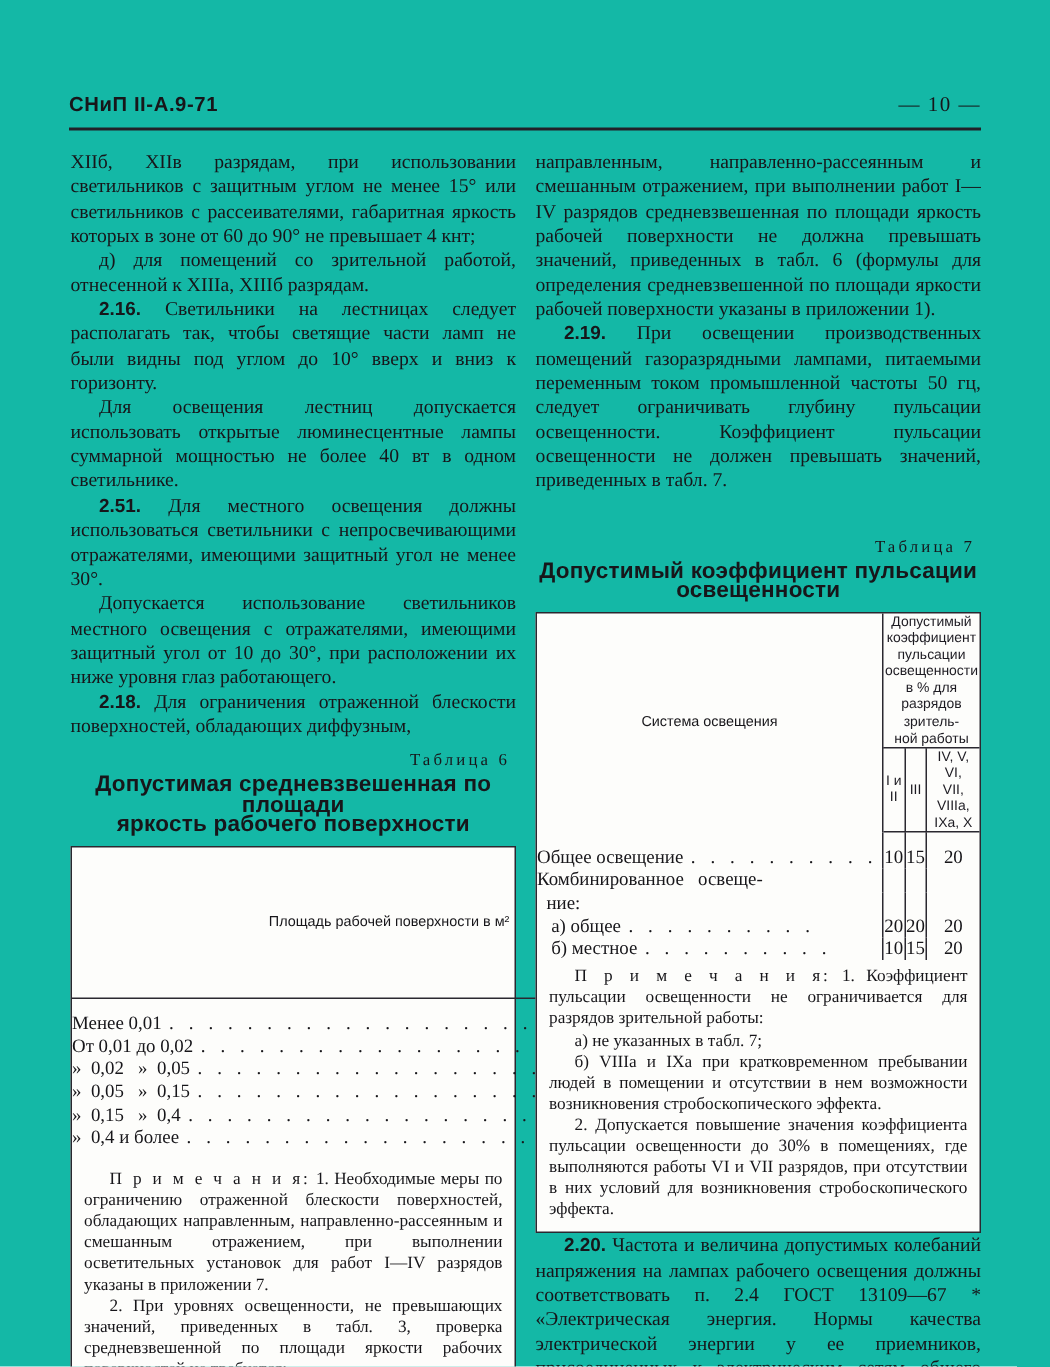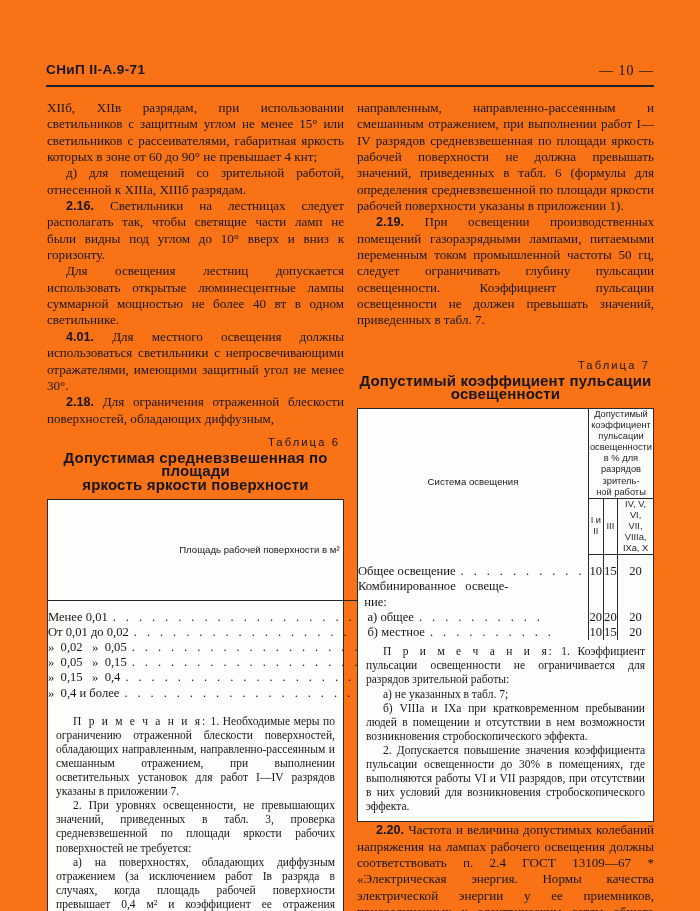--- a/index.html
+++ b/index.html
@@ -12,21 +12,21 @@
     height: 911px;
     position: relative;
     font-family: "Liberation Serif", "DejaVu Serif", serif;
     color: #17161a;
     overflow: hidden;
   }
   .page {
     position: absolute;
     left: 0; top: 0;
     width: 700px; height: 911px;
-    background: #f97316;
+    background: #14b8a6;
   }
 
   
   .runhead {
     position: absolute;
     left: 46px; top: 62px;
     width: 608px;
     height: 26px;
   }
   .runhead-code {
@@ -72,21 +72,21 @@
     hyphens: manual;
   }
   p.para.ind   { text-indent: 19px; }
   p.para.noind { text-indent: 0; }
   .num { font-family: Liberation Sans, sans-serif; font-weight: bold; font-size: 12.6px; }
 
   
   .tbl-caption-no {
     margin-top: 9px;
     text-align: right;
-    font-family: Liberation Sans, sans-serif;
+    font-family: Liberation Serif, serif;
     font-size: 11.2px;
     letter-spacing: 2.1px;
     padding-right: 4px;
   }
   .tbl-caption {
     margin-top: 3px;
     text-align: center;
     font-family: "Liberation Sans","DejaVu Sans",sans-serif;
     font-weight: bold;
     font-size: 15px;
@@ -182,27 +182,28 @@
     <div class="runhead-page">— 10 —</div>
     <div class="runhead-rule"></div>
   </div>
 
   <div class="col col-left">
 
     <p class="para noind">XIIб, XIIв разрядам, при использовании светильников с защитным углом не менее 15° или светильников с рассеивателями, габаритная яркость которых в зоне от 60 до 90° не превышает 4 кнт;</p>
     <p class="para ind">д) для помещений со зрительной работой, отнесенной к XIIIа, XIIIб разрядам.</p>
     <p class="para ind"><span class="num">2.16.</span> <span>Светильники на лестницах следует располагать так, чтобы светящие части ламп не были видны под углом до 10° вверх и вниз к горизонту.</span></p>
     <p class="para ind">Для освещения лестниц допускается использовать открытые люминесцентные лампы суммарной мощностью не более 40 вт в одном светильнике.</p>
-    <p class="para ind"><span class="num">4.01.</span> <span>Для местного освещения должны использоваться светильники с непросвечивающими отражателями, имеющими защитный угол не менее 30°.</span></p>
+    <p class="para ind"><span class="num">2.51.</span> <span>Для местного освещения должны использоваться светильники с непросвечивающими отражателями, имеющими защитный угол не менее 30°.</span></p>
+    <p class="para ind">Допускается использование светильников местного освещения с отражателями, имеющими защитный угол от 10 до 30°, при расположении их ниже уровня глаз работающего.</p>
     <p class="para ind"><span class="num">2.18.</span> <span>Для ограничения отраженной блескости поверхностей, обладающих диффузным,</span></p>
 
     <div class="tbl-caption-no">Таблица 6</div>
     <div class="tbl-caption">
       <div>Допустимая средневзвешенная по площади</div>
-      <div>яркость яркости поверхности</div>
+      <div>яркость рабочего поверхности</div>
     </div>
 
     <div class="tbl-box">
       <table class="grid">
         <tbody>
             <tr>
           <td class="hdr-stub vline hline2" style="width:66%;">Площадь рабочей поверхности в м²</td>
           <td class="hdr-cell hline2">
             <div>Допустимая</div>
             <div>средневзве-</div>

